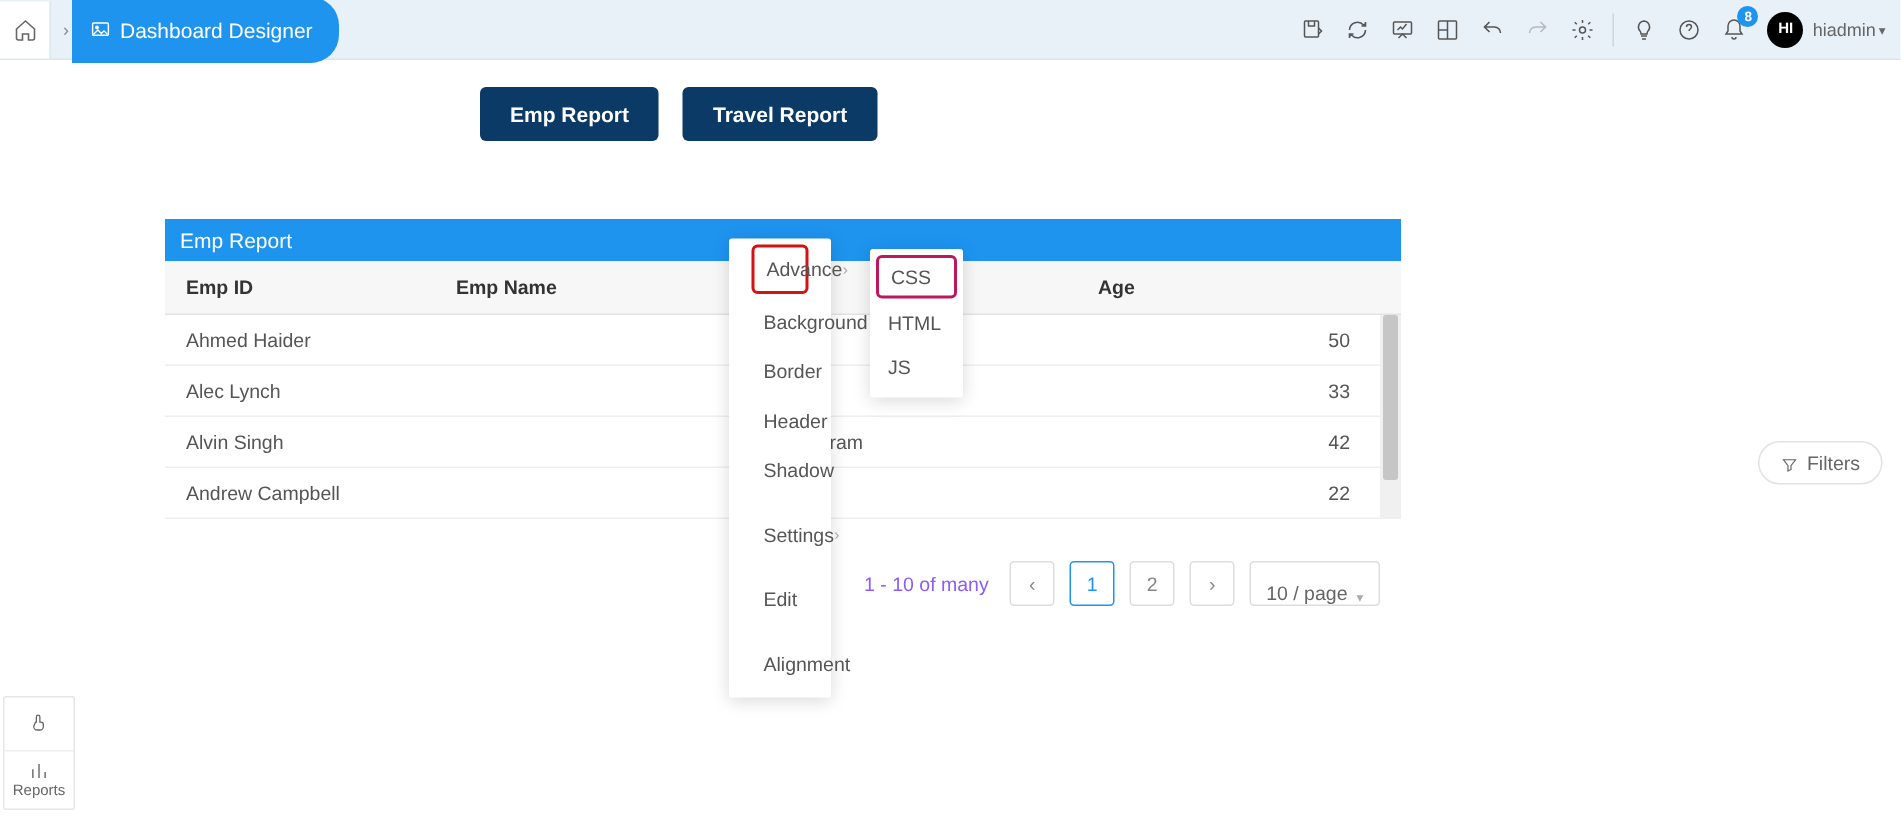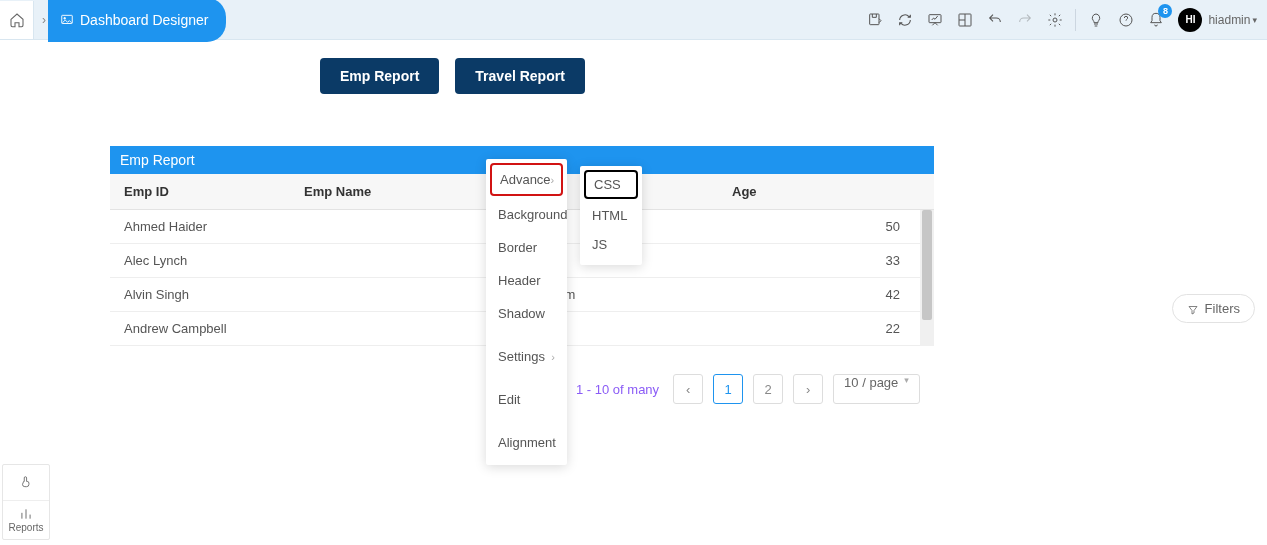--- a/index.html
+++ b/index.html
@@ -38,35 +38,35 @@
 .rcell { padding:9px 14px; font-size:13px; color:#555; }
 .rc-name { width:202px; }
 .rc-id   { width:180px; }
 .rc-city { width:226px; }
 .rc-age  { flex:1; text-align:right; padding-right:34px; }
 
 .scrollbar { position:absolute; right:0; top:0; width:14px; height:152px; background:#f0f0f0; }
 .scroll-thumb { position:absolute; right:2px; top:0; width:10px; height:110px; background:#c6c6c6; border-radius:2px; }
 .scroll-down { position:absolute; right:0; bottom:0; width:14px; height:14px; display:flex; align-items:center; justify-content:center; color:#777; font-size:10px; }
 
-.menu1 { position:absolute; left:486px; top:119px; width:81px; background:#fff; box-shadow:0 2px 12px rgba(0,0,0,.15); border-radius:2px; padding:6px 0; z-index:20; }
+.menu1 { position:absolute; left:486px; top:119px; width:68px; background:#fff; box-shadow:0 2px 12px rgba(0,0,0,.15); border-radius:2px; padding:6px 11px; z-index:20; }
 .mitem { padding:9px 12px; font-size:13px; color:#555; display:flex; align-items:center; justify-content:space-between; }
 .mitem .chev { color:#aaa; font-size:11px; }
 .mitem.hl { border:2px solid #d11313; border-radius:4px; margin:-2px 4px 2px 4px; padding:7px 8px; }
 .mgap { height:10px; }
 
 .menu2 { position:absolute; left:580px; top:126px; width:62px; background:#fff; box-shadow:0 2px 12px rgba(0,0,0,.15); border-radius:2px; padding:6px 0; z-index:21; }
 .m2item { padding:7px 12px; font-size:13px; color:#555; }
-.m2item.hl { border:2px solid #000000; border-radius:4px; margin:-2px 4px 2px 4px; padding:5px 8px; }
+.m2item.hl { border:2px solid #be185d; border-radius:4px; margin:-2px 4px 2px 4px; padding:5px 8px; }
 
 .pager { position:absolute; left:576px; top:334px; display:flex; align-items:center; gap:10px; }
 .pager-info { font-size:13px; color:#8b5cf6; margin-right:4px; }
 .pgbtn { width:30px; height:30px; border:1px solid #ddd; border-radius:3px; display:flex; align-items:center; justify-content:center; color:#888; font-size:13px; }
 .pgbtn.active { border-color:#1e94ef; color:#1e94ef; }
-.pgsize { height:30px; border:1px solid #ddd; border-radius:3px; padding:0 10px; display:flex; align-items:flex-start; color:#666; gap:6px; }
+.pgsize { height:30px; border:1px solid #ddd; border-radius:3px; padding:0 10px; display:flex; align-items:flex-end; color:#666; gap:6px; }
 
 .filters-btn { position:absolute; right:12px; top:254px; border:1px solid #e2e2e2; border-radius:16px; padding:6px 14px; display:flex; align-items:flex-end; gap:6px; color:#666; font-size:13px; background:#fff; }
 
 .side-dock { position:absolute; left:2px; top:424px; width:48px; border:1px solid #e6e6e6; border-radius:2px; background:#fff; }
 .dock-item { height:38px; display:flex; flex-direction:column; align-items:center; justify-content:center; font-size:10px; color:#666; border-bottom:1px solid #eee; }
 .dock-item:last-child { border-bottom:none; }
 .dock-item svg { width:14px; height:14px; margin-bottom:1px; }
 .dock-item.compact { height:36px; }
 </style>
 </head>

